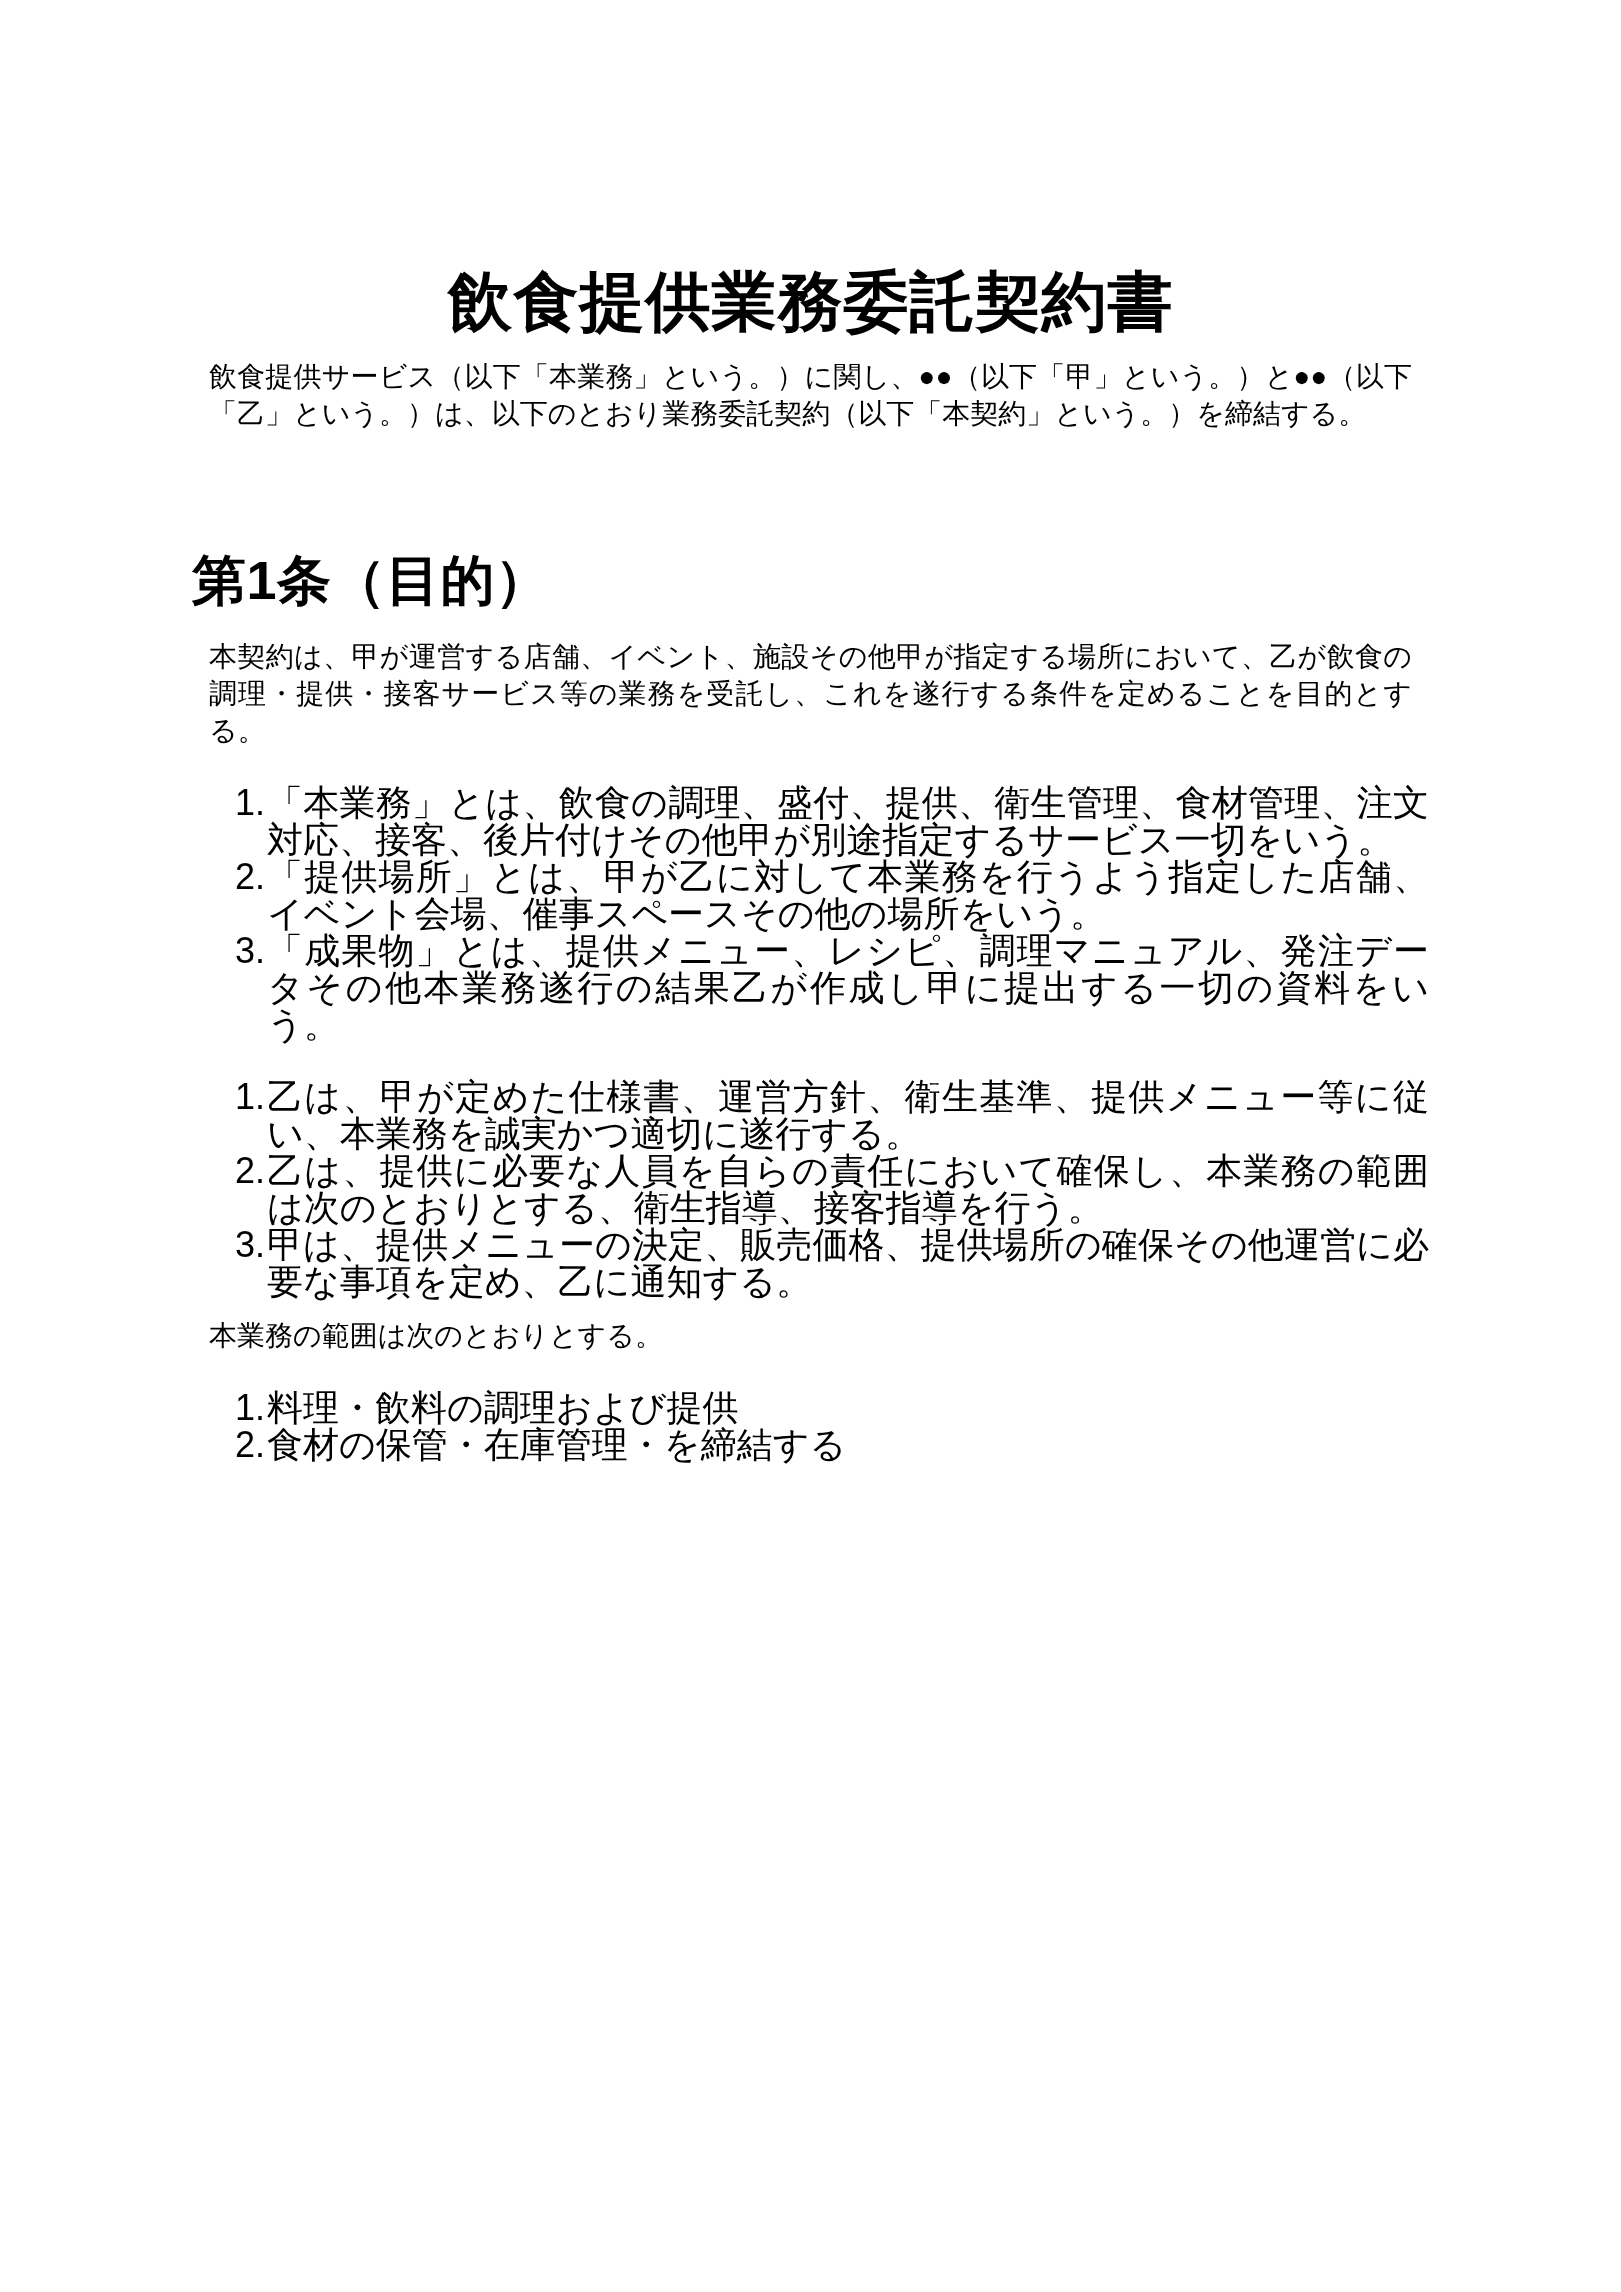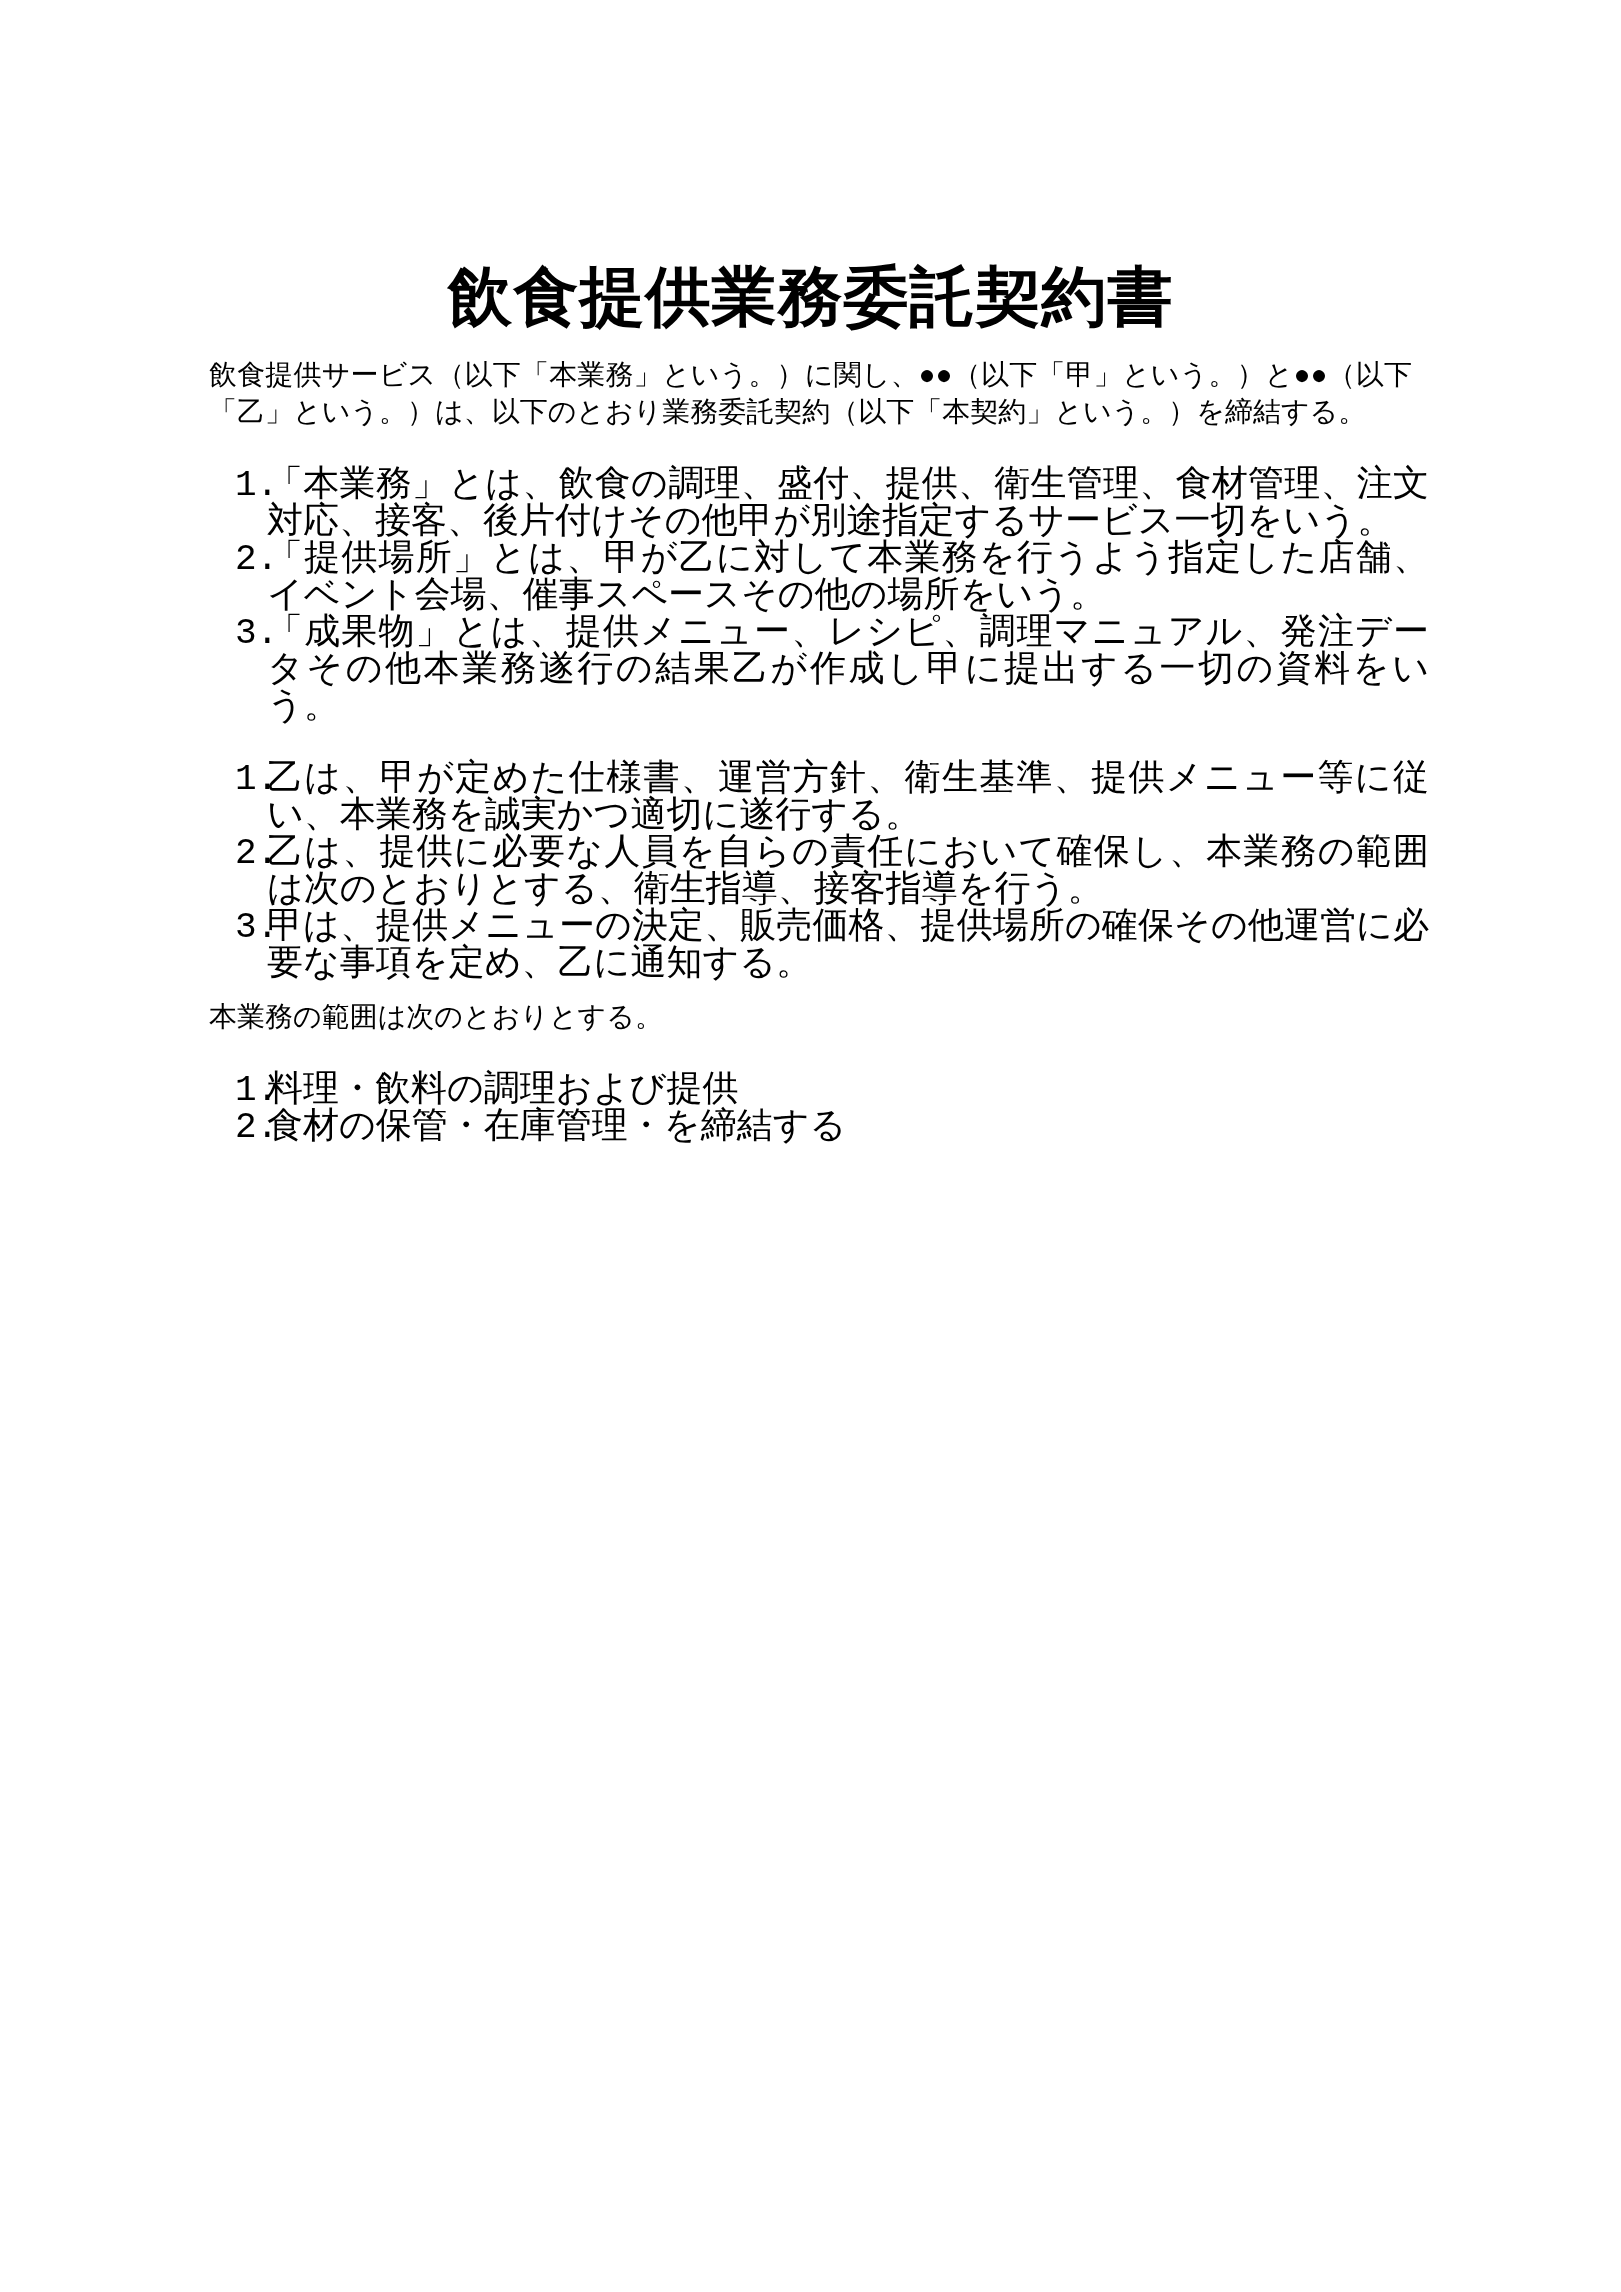--- a/index.html
+++ b/index.html
@@ -7,21 +7,21 @@
     padding: 0;
     background: #ffffff;
   }
   .page {
     position: relative;
     width: 1621px;
     height: 2293px;
     margin: 0 auto;
     background: #ffffff;
     color: #000000;
-    font-family: Liberation Mono, monospace;
+    font-family: Liberation Sans, sans-serif;
     padding: 0 192px;
     box-sizing: border-box;
     overflow: hidden;
   }
   .doc-title {
     margin: 0;
     padding-top: 263px;
     font-size: 65px;
     line-height: 1.2;
     font-weight: 700;
@@ -71,20 +71,24 @@
 </head>
 <body>
 
 <div class="page">
   <h1 class="doc-title">飲食提供業務委託契約書</h1>
 
   <p class="body-text intro">飲食提供サービス（以下「本業務」という。）に関し、●●（以下「甲」という。）と●●（以下「乙」という。）は、以下のとおり業務委託契約（以下「本契約」という。）を締結する。</p>
 
   <div id="sections">
       <section>
+        <h2 class="section-heading">第1条（目的）</h2>
+        <p class="body-text">本契約は、甲が運営する店舗、イベント、施設その他甲が指定する場所において、乙が飲食の調理・提供・接客サービス等の業務を受託し、これを遂行する条件を定めることを目的とする。</p>
+      </section>
+      <section>
         <ol class="items">
           <li>「本業務」とは、飲食の調理、盛付、提供、衛生管理、食材管理、注文対応、接客、後片付けその他甲が別途指定するサービス一切をいう。</li>
           <li>「提供場所」とは、甲が乙に対して本業務を行うよう指定した店舗、イベント会場、催事スペースその他の場所をいう。</li>
           <li>「成果物」とは、提供メニュー、レシピ、調理マニュアル、発注データその他本業務遂行の結果乙が作成し甲に提出する一切の資料をいう。</li>
         </ol>
       </section>
       <section>
         <ol class="items">
           <li>乙は、甲が定めた仕様書、運営方針、衛生基準、提供メニュー等に従い、本業務を誠実かつ適切に遂行する。</li>
           <li>乙は、提供に必要な人員を自らの責任において確保し、本業務の範囲は次のとおりとする、衛生指導、接客指導を行う。</li>

